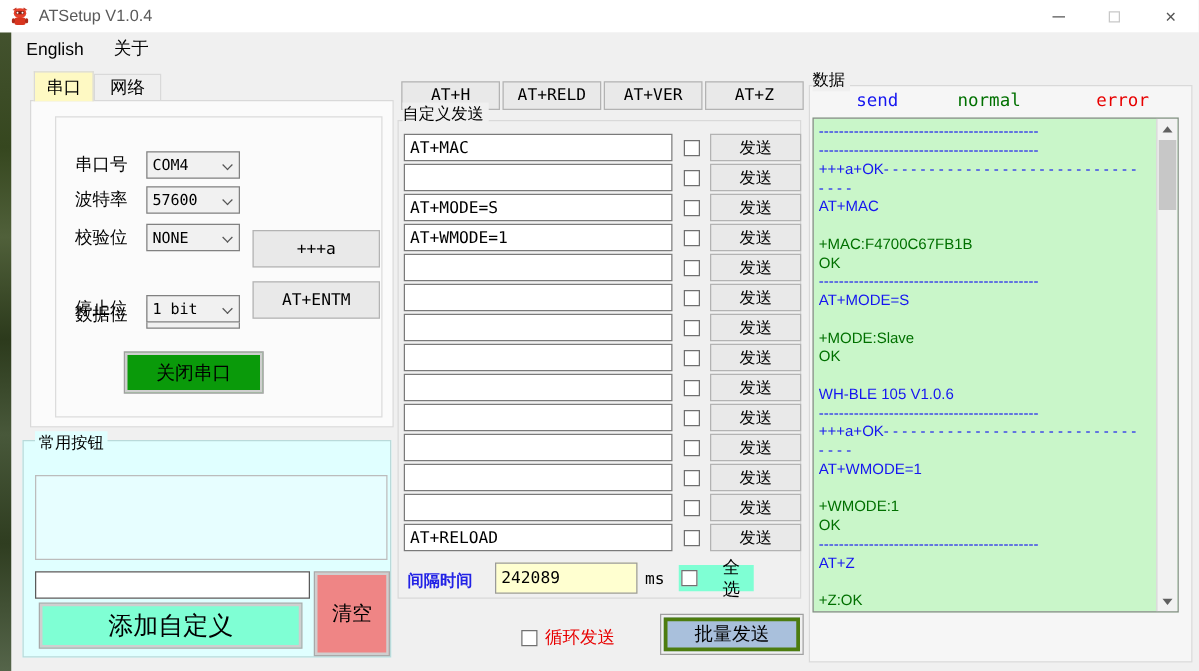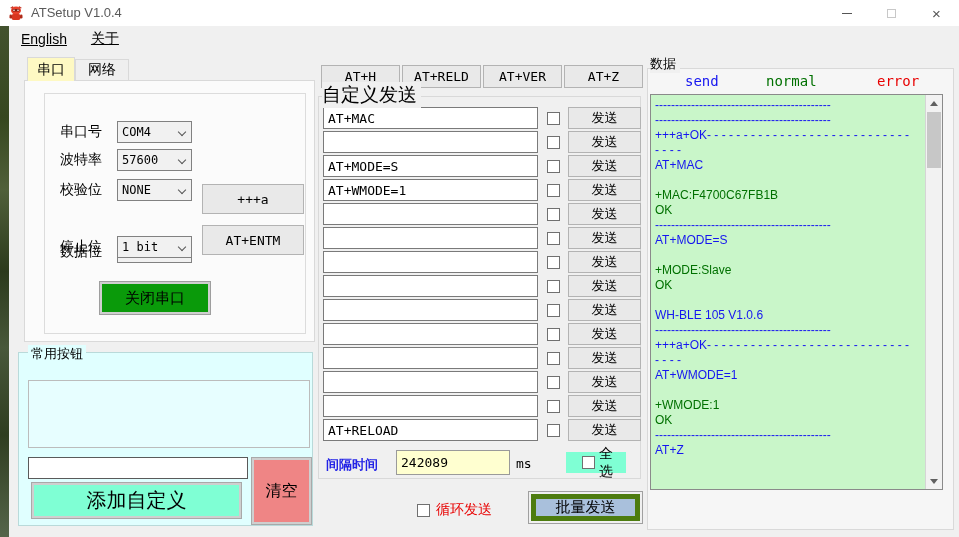--- a/index.html
+++ b/index.html
@@ -12,21 +12,21 @@
   .app-icon { position:absolute; left:8px; top:5px; width:16px; height:16px; }
   .title-text { position:absolute; left:31px; top:5px; font-size:13px; color:#5a5a5a; }
   .win-btn { position:absolute; top:0; width:45px; height:26px; display:flex; align-items:center; justify-content:center; }
   .btn-min { right:90px; } .btn-max { right:45px; } .btn-close { right:0; }
   .min-line { width:10px; height:1px; background:#555; display:block; }
   .max-box { width:9px; height:9px; border:1px solid #c8c8c8; display:block; }
   .close-x { font-size:15px; color:#555; line-height:1; }
 
   
   .menubar { position:absolute; left:9px; top:26px; width:950px; height:25px; background:#f0f0f0; display:flex; align-items:center; }
-  .menu-item { padding:16px 12px; height:25px; display:flex; align-items:center; font-size:14px;text-decoration:underline; }
+  .menu-item { padding:16px 12px; height:25px; display:flex; align-items:center; font-size:14px; }
 
   
   .desktop-strip { position:absolute; left:0; top:26px; width:9px; height:511px;
     background:linear-gradient(180deg,#43522e 0%,#36471f 18%,#50603a 32%,#2c3a1c 48%,#48583a 63%,#2f3d20 80%,#55654a 100%); }
 
   
   .tab { position:absolute; border:1px solid #d9d9d9; display:flex; align-items:center; justify-content:center; font-size:14px; }
   .tab-serial { left:27px; top:57px; width:48px; height:24px; background:#fef9c3; border-bottom:none; z-index:2; }
   .tab-network { left:75px; top:59px; width:54px; height:22px; background:#efefef; }
   .tab-page { position:absolute; left:24px; top:80px; width:291px; height:262px; background:#fbfbfb; border:1px solid #d9d9d9; }
@@ -47,38 +47,38 @@
   .group-common { position:absolute; left:18px; top:352px; width:295px; height:174px; background:#e0ffff; border:1px solid #b9dada; }
   .group-common-label { position:absolute; left:28px; top:345px; font-size:13px; background:#e0ffff; padding:0 3px; z-index:2; }
   .common-list { position:absolute; left:28px; top:380px; width:282px; height:68px; background:#e7feff; border:1px solid #bcbcbc; }
   .common-input { position:absolute; left:28px; top:457px; width:220px; height:22px; background:#fff; border:1px solid #5a5a5a; font-family:"DejaVu Sans Mono", monospace; font-size:12px; padding:0 3px; }
   .btn-add { position:absolute; left:32px; top:483px; width:209px; height:35px; background:#7fffd4; border:2px solid #cfcfcf; outline:1px solid #a9a9a9; display:flex; align-items:center; justify-content:center; font-size:20px; }
   .btn-clear { position:absolute; left:252px; top:458px; width:59px; height:66px; background:#ef8585; border:2px solid #cfcfcf; outline:1px solid #a9a9a9; display:flex; align-items:center; justify-content:center; font-size:16px; }
 
   
   #quick-btns { position:absolute; left:321px; top:65px; width:322px; height:23px; display:flex; gap:2px; }
   .quick-btn { width:79px; height:23px; }
-  .group-custom-label { position:absolute; left:322px; top:82px; font-size:19px; background:#f0f0f0; padding-right:4px; z-index:2; }
+  .group-custom-label { position:absolute; left:322px; top:82px; font-size:13px; background:#f0f0f0; padding-right:4px; z-index:2; }
   .group-custom { position:absolute; left:318px; top:96px; width:323px; height:383px; border:1px solid #d9d9d9; }
   #custom-rows { position:absolute; left:323px; top:106px; width:318px; }
   .c-row { display:flex; align-items:center; height:24px; }
   .c-input { width:215px; height:22px; background:#fff; border:1px solid #7a7a7a; font-family:"DejaVu Sans Mono", monospace; font-size:13px; padding:0 4px; }
   .chk { width:13px; height:13px; background:#fff; border:1px solid #707070; display:inline-block; flex:none; }
   .c-row .chk { margin-left:9px; }
   .c-send { width:73px; height:22px; margin-left:8px; }
 
   .interval-label { position:absolute; left:326px; top:456px; color:#2222e6; font-weight:bold; font-size:13px; }
   .interval-input { position:absolute; left:396px; top:450px; width:114px; height:25px; background:#ffffd0; border:1px solid #9a9a9a; font-family:"DejaVu Sans Mono", monospace; font-size:13px; padding:0 4px; }
   .ms-label { position:absolute; left:516px; top:456px; font-family:"DejaVu Sans Mono", monospace; font-size:13px; }
-  .selall-chip { position:absolute; left:543px; top:452px; width:60px; height:21px; background:#7fffd4; display:flex; align-items:center; gap:4px; padding-left:16px; font-size:14px;margin-left:23px; }
+  .selall-chip { position:absolute; left:543px; top:452px; width:60px; height:21px; background:#7fffd4; display:flex; align-items:center; gap:20px; padding-left:2px; font-size:14px; }
 
   .loop-row { position:absolute; left:417px; top:501px; display:flex; align-items:center; gap:6px; }
   .loop-label { color:#e80000; font-size:14px; }
   .btn-batch-frame { position:absolute; left:528px; top:491px; width:115px; height:33px; border:1px solid #a0a0a0; background:#f0f0f0; padding:2px; }
-  .btn-batch { width:100%; height:100%; background:#a9c0dc; border:5px solid #4d7c0f; display:flex; align-items:center; justify-content:center; font-size:15px; }
+  .btn-batch { width:100%; height:100%; background:#a9c0dc; border:3px solid #4d7c0f; display:flex; align-items:center; justify-content:center; font-size:15px; }
 
   
   .group-data-label { position:absolute; left:650px; top:55px; font-size:13px; background:#f0f0f0; padding-right:4px; z-index:2; }
   .group-data { position:absolute; left:647px; top:68px; width:307px; height:462px; border:1px solid #d9d9d9; background:#f6f6f6; }
   .legend { position:absolute; left:648px; top:71px; width:300px; height:22px; font-family:"DejaVu Sans Mono", monospace; font-size:14px; }
   .legend span { position:absolute; top:2px; }
   .lg-send { left:37px; color:#1515f0; }
   .lg-normal { left:118px; color:#007000; }
   .lg-error { left:229px; color:#e80000; }
 
@@ -310,20 +310,21 @@
         <div class="ll b">--------------------------------------------</div>
         <div class="ll b">+++a+OK- - - - - - - - - - - - - - - - - - - - - - - - - - - -</div>
         <div class="ll b">- - - -</div>
         <div class="ll b">AT+WMODE=1</div>
         <div class="ll b"> </div>
         <div class="ll g">+WMODE:1</div>
         <div class="ll g">OK</div>
         <div class="ll b">--------------------------------------------</div>
         <div class="ll b">AT+Z</div>
         <div class="ll b"> </div>
+        <div class="ll g">+Z:OK</div>
       </div>
     <div class="vscroll">
       <div class="sb-btn sb-up">
           <span class="tri-up"></span>
         </div>
       <div class="sb-thumb"></div>
       <div class="sb-btn sb-down">
           <span class="tri-down"></span>
         </div>
     </div>

